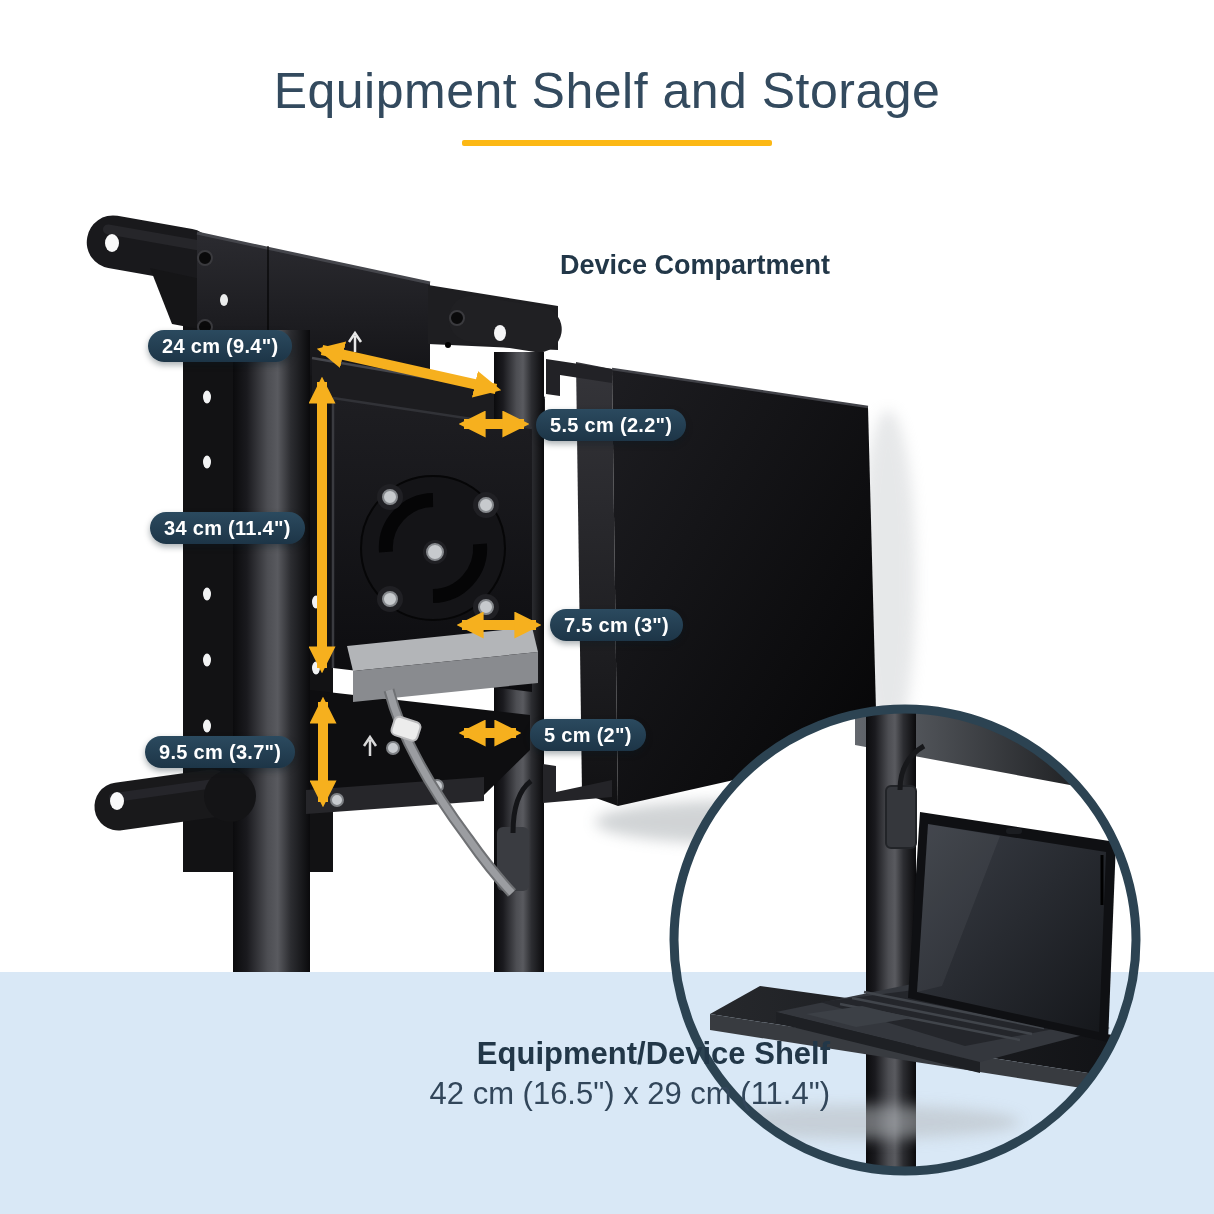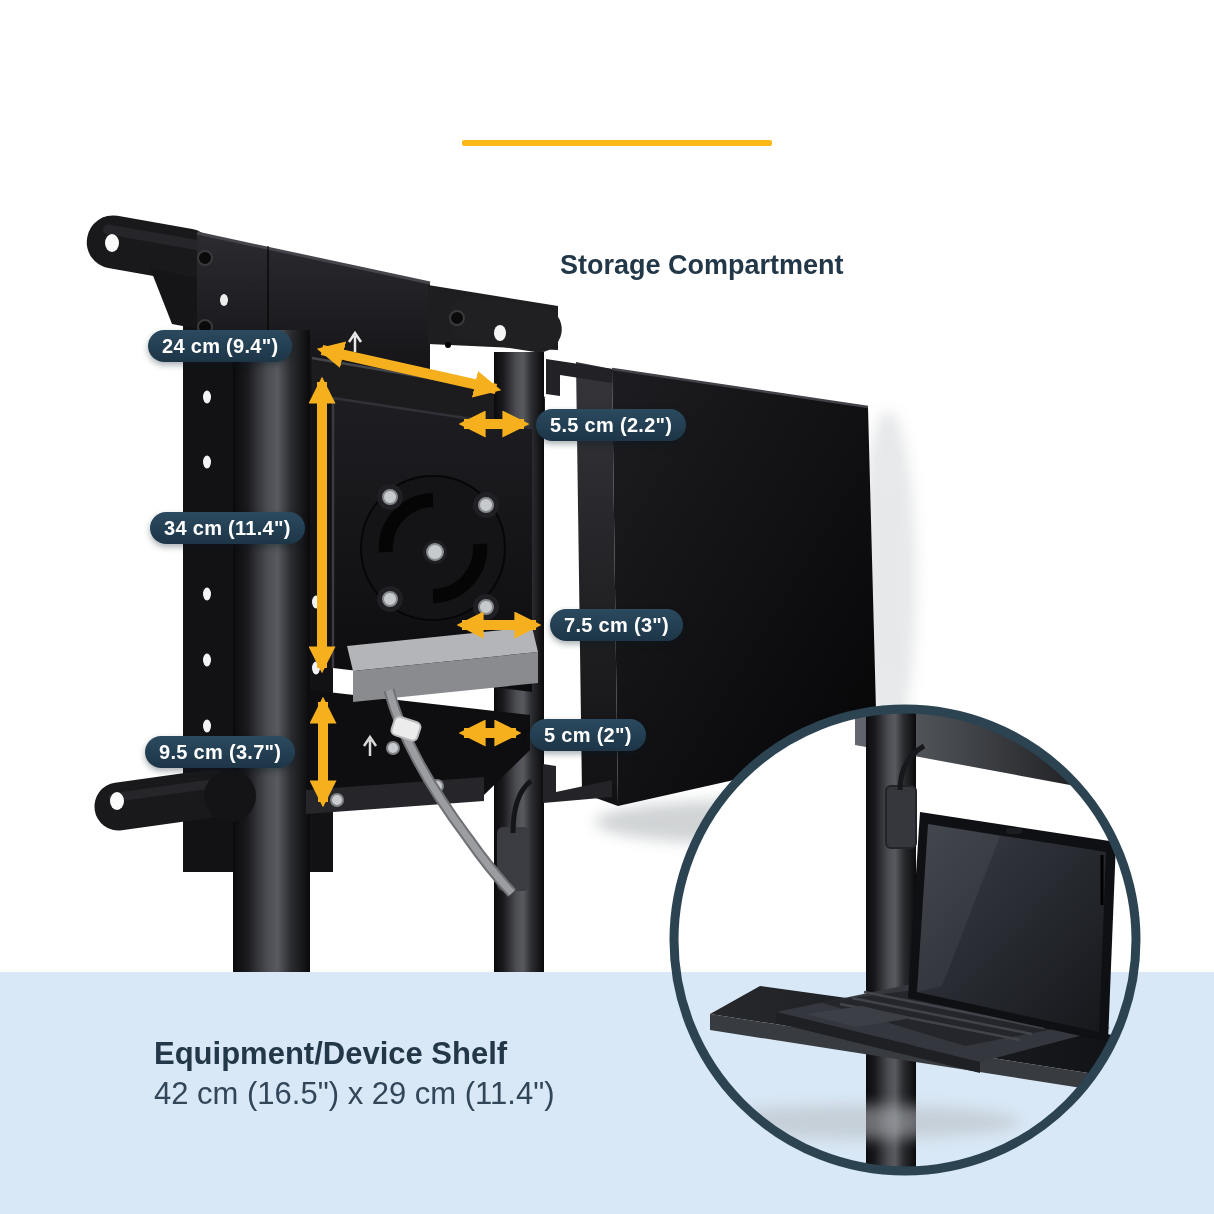--- a/index.html
+++ b/index.html
@@ -20,21 +20,21 @@
   .storage-heading{font-size:27px;font-weight:700;color:#223748;line-height:34px;}
   .storage-desc{font-size:27px;font-weight:400;color:#32465a;line-height:34px;}
   .pill{
     display:inline-flex;align-items:center;justify-content:center;
     height:32px;padding:0 14px;border-radius:17px;
     background:linear-gradient(#2b4a5f,#1d3547);
     box-shadow:0 3px 6px rgba(10,25,35,.35);
     color:#ffffff;font-size:20px;font-weight:700;letter-spacing:.3px;
     white-space:nowrap;
   }
-  .shelf-block{left:154px;top:1034px;width:690px;text-align:left;}
+  .shelf-block{left:140px;top:1034px;width:690px;text-align:right;}
   .shelf-heading{font-size:31px;font-weight:700;color:#223748;line-height:40px;}
   .shelf-dims{font-size:31px;font-weight:400;color:#32465a;line-height:40px;}
 </style>
 </head>
 <body>
 
 <div id="stage">
 
   <svg id="art" viewBox="0 0 1214 1214">
     <defs>
@@ -228,24 +228,25 @@
     <g stroke="#f6b01e" stroke-width="10" fill="none">
       <line x1="322" y1="350" x2="496" y2="389" marker-start="url(#ah)" marker-end="url(#ah)"></line>
       <line x1="464" y1="424" x2="524" y2="424" marker-start="url(#ah)" marker-end="url(#ah)"></line>
       <line x1="322" y1="382" x2="322" y2="668" marker-start="url(#ah)" marker-end="url(#ah)"></line>
       <line x1="462" y1="625" x2="536" y2="625" marker-start="url(#ah)" marker-end="url(#ah)"></line>
       <line x1="323" y1="702" x2="323" y2="802" marker-start="url(#ah)" marker-end="url(#ah)"></line>
       <line x1="464" y1="733" x2="516" y2="733" marker-start="url(#ah)" marker-end="url(#ah)"></line>
     </g>
   </svg>
 
+  <div class="abs page-title">Equipment Shelf and Storage</div>
   <div class="abs title-underline"></div>
 
   <div class="abs storage-block">
-    <div class="storage-heading">Storage Compartment</div>
+    <div class="storage-heading">Device Compartment</div>
   </div>
 
   <div class="abs pill" style="left:148px;top:330px;">
     <span>24 cm (9.4")</span>
   </div>
   <div class="abs pill" style="left:536px;top:409px;">
     <span>5.5 cm (2.2")</span>
   </div>
   <div class="abs pill" style="left:150px;top:512px;">
     <span>34 cm (11.4")</span>

